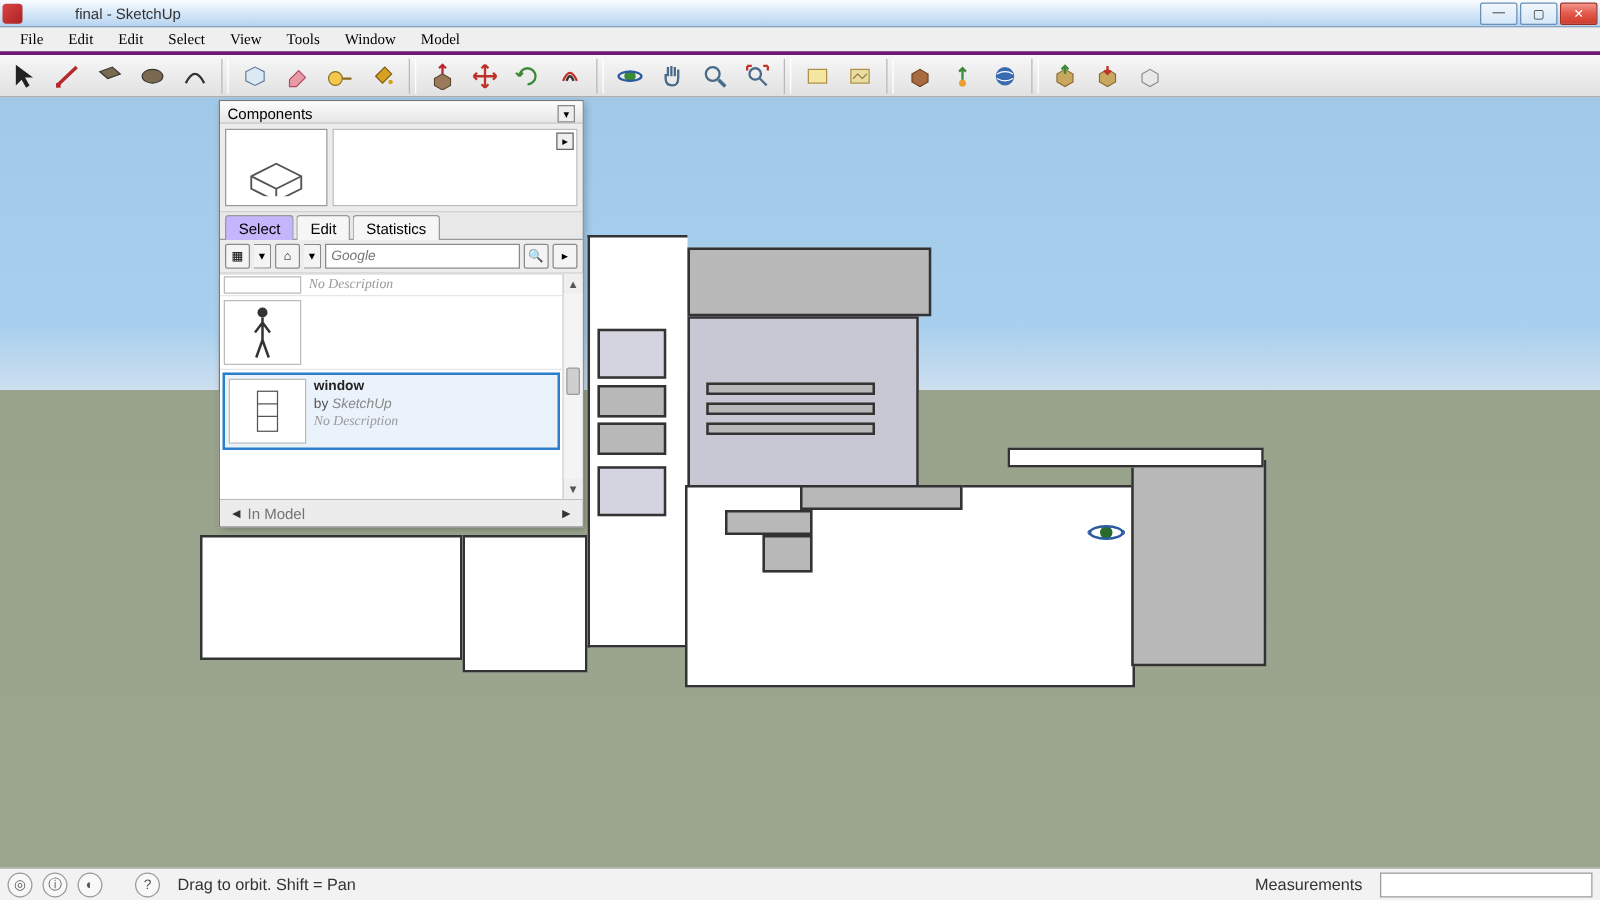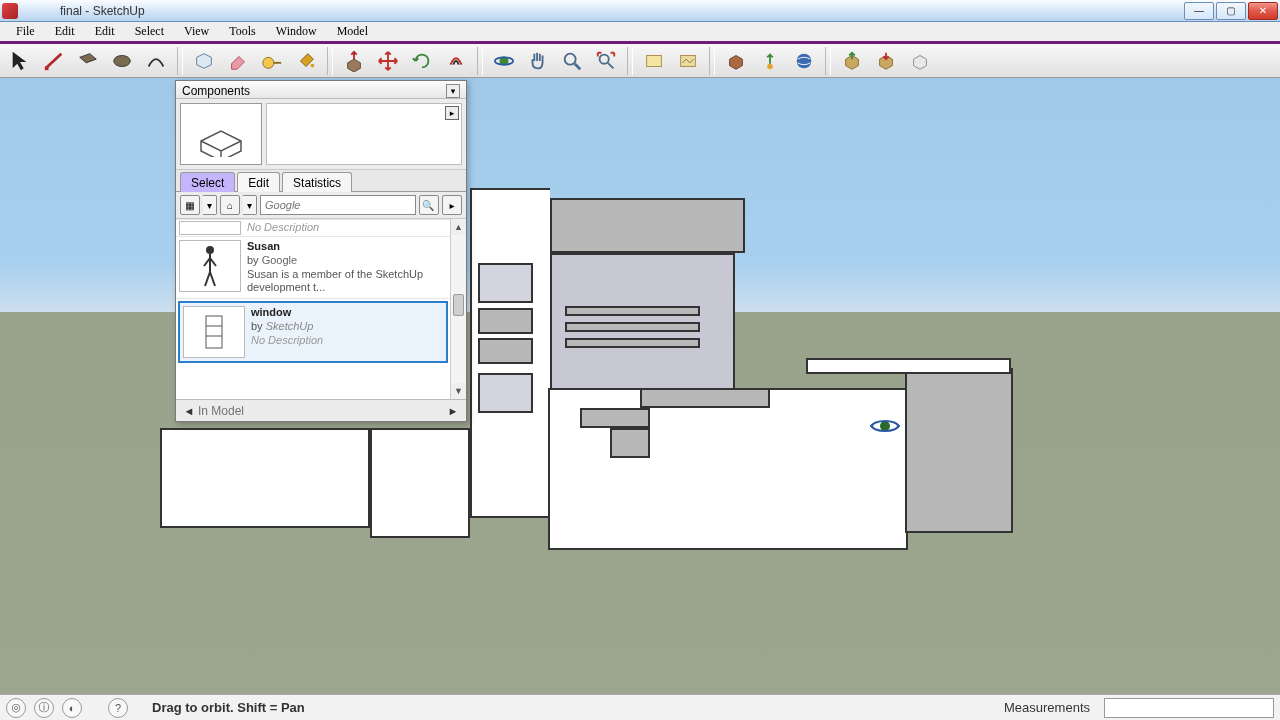--- a/index.html
+++ b/index.html
@@ -197,21 +197,21 @@
     width:62px;height:52px;border:1px solid #bbb;background:#fff;
     display:flex;align-items:center;justify-content:center;
     flex-shrink:0;
   }
   .item-thumb.short { height:14px; width:62px;}
   .item-text { flex:1; font-size:11px; line-height:1.25;}
   .item-text .name { font-weight:bold; color:#222;}
   .item-text .by { color:#555;}
   .item-text .by .author { color:#666; font-style:normal;}
   .item-text .by .author.unknown { font-style:italic; color:#888;}
-  .item-text .desc { color:#555;}
+  .item-text .desc { color:#555;font-family:Liberation Serif, serif;}
   .item-text .desc.none { font-style:italic; color:#999;}
   .scrollbar {
     width:16px;background:#efefef;border-left:1px solid #ccc;
     display:flex;flex-direction:column;
   }
   .scroll-arrow {height:16px;display:flex;align-items:center;justify-content:center;font-size:9px;color:#555;}
   .scroll-track {flex:1;position:relative;background:#f4f4f4;}
   .scroll-thumb {position:absolute;left:2px;right:2px;top:40%;height:22px;background:#cfcfcf;border:1px solid #9a9a9a;border-radius:2px;}
   .panel-footer {
     display:flex;align-items:center;
@@ -225,21 +225,21 @@
   .panel-footer .label {flex:1;font-size:12px;color:#737373;}
   
   .statusbar {
     height:26px;background:#f2f2f2;border-top:1px solid #aaa;
     display:flex;align-items:center;padding:0 6px;gap:8px;font-size:13px;color:#333;
   }
   .stat-icon {
     width:20px;height:20px;border:1px solid #999;border-radius:10px;background:#f8f8f8;
     display:flex;align-items:center;justify-content:center;font-size:11px;color:#555;
   }
-  .statusbar .hint {margin-left:16px;font-weight:bold;}
+  .statusbar .hint {margin-left:6px;}
   .statusbar .measure-label {margin-left:auto;text-align:center;}
   .statusbar .measure-box {
     width:170px;height:20px;border:1px solid #9a9a9a;background:#fff;margin-left:6px;
   }
   
   .orbit-cursor {
     position:absolute;
     width:30px;height:24px;
     left:870px; top:336px;
   }
@@ -488,25 +488,20 @@
             <div class="desc none">No Description</div>
           </div>
         </div>
 
         <div class="list-item">
           <div class="item-thumb">
             <svg width="20" height="44" viewBox="0 0 20 44">
                 <circle cx="10" cy="6" r="4" fill="#333"></circle>
                 <path d="M10 10 L10 28 M10 14 L4 22 M10 14 L16 22 M10 28 L5 42 M10 28 L15 42" stroke="#333" stroke-width="2"></path>
               </svg>
-          </div>
-          <div class="item-text">
-            <div class="name">Susan</div>
-            <div class="by"><span>by </span><span class="author">Google</span></div>
-            <div class="desc">Susan is a member of the SketchUp development t...</div>
           </div>
         </div>
 
         <div class="list-item selected">
           <div class="item-thumb">
             <svg width="28" height="40" viewBox="0 0 28 40">
                 <rect x="6" y="4" width="16" height="32" fill="none" stroke="#555"></rect>
                 <line x1="6" y1="14" x2="22" y2="14" stroke="#555"></line>
                 <line x1="6" y1="24" x2="22" y2="24" stroke="#555"></line>
               </svg>

